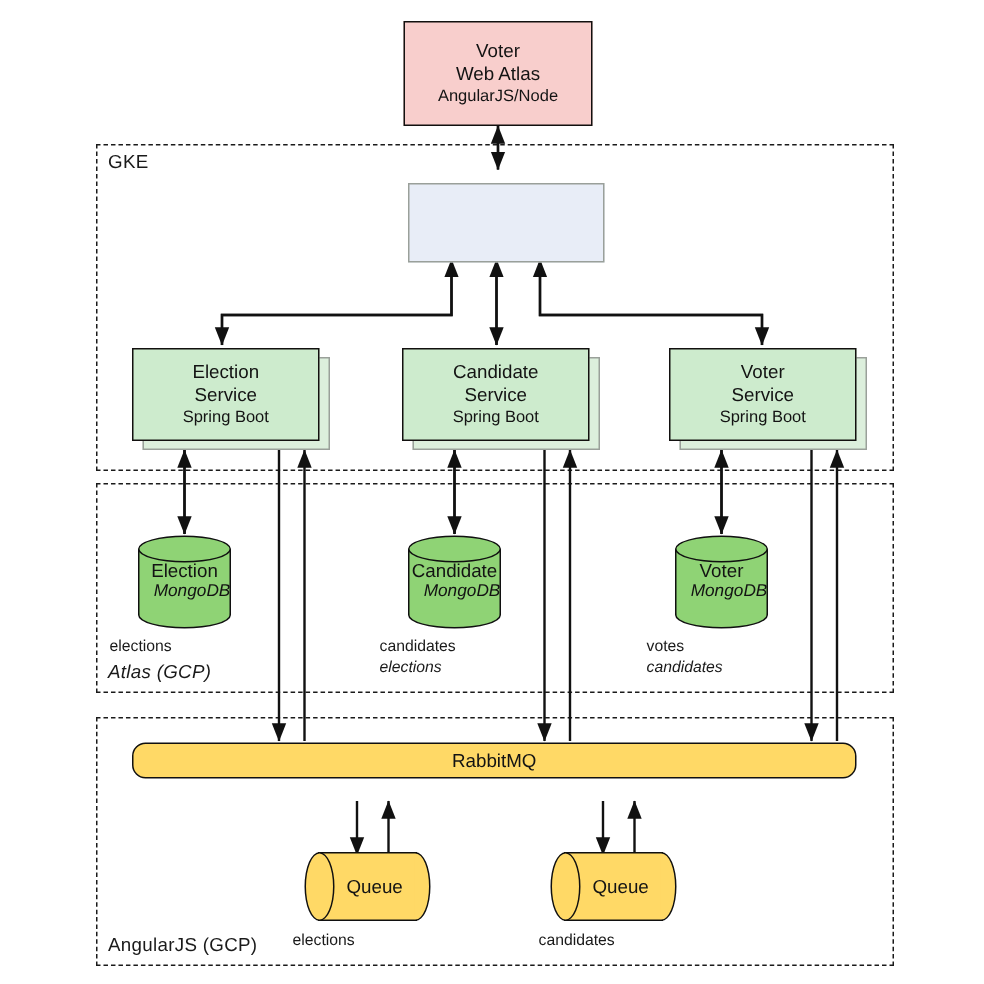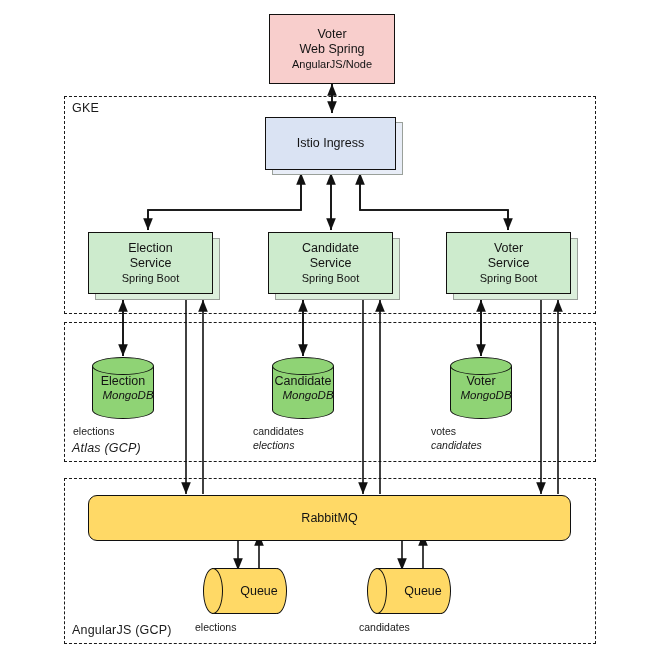--- a/index.html
+++ b/index.html
@@ -139,21 +139,21 @@
     background: #ffd966;
     border: 1.7px solid #101010;
     border-radius: 50% / 50%;
     box-sizing: border-box;
     clip-path: inset(-3px -3px -3px 48%);
   }
   .queue .qtext {
     position: absolute;
     left: 0; right: 0; top: 50%;
     transform: translateY(-50%);
-    text-align: center;
+    text-align: left;
     font-size: 12.5px;
     color: #131313;
     z-index: 3;
     padding-left: 28px;
     box-sizing: border-box;
   }
   
   .bar {
     position: absolute;
     box-sizing: border-box;
@@ -241,28 +241,25 @@
       <line x1="238" y1="534" x2="238" y2="570" marker-end="url(#ah)"></line>
       <line x1="259" y1="570" x2="259" y2="534" marker-end="url(#ah)"></line>
 
       <line x1="402" y1="534" x2="402" y2="570" marker-end="url(#ah)"></line>
       <line x1="423" y1="570" x2="423" y2="534" marker-end="url(#ah)"></line>
     </g>
   </svg>
 
   <div class="node fill-pink" style="left:269px; top:14px; width:126px; height:70px;">
     <span>Voter</span>
-    <span>Web Spring</span>
+    <span>Web Atlas</span>
     <span class="sub">AngularJS/Node</span>
   </div>
 
   <div class="shadow-plate plate-blue" style="left:272px; top:122px; width:131px; height:53px;"></div>
-  <div class="node fill-blue" style="left:265px; top:117px; width:131px; height:53px;">
-    <span>Istio Ingress</span>
-  </div>
 
   <div class="shadow-plate plate-green" style="left:95px; top:238px; width:125px; height:62px;"></div>
   <div class="node fill-green" style="left:88px; top:232px; width:125px; height:62px;">
     <span>Election</span>
     <span>Service</span>
     <span class="sub">Spring Boot</span>
   </div>
 
   <div class="shadow-plate plate-green" style="left:275px; top:238px; width:125px; height:62px;"></div>
   <div class="node fill-green" style="left:268px; top:232px; width:125px; height:62px;">
@@ -312,21 +309,21 @@
     <div class="dbtext">
       <span>Voter</span>
       <span class="sub">MongoDB</span>
     </div>
   </div>
   <div class="caption" style="left:431px; top:424px; width:100px;">
     <span>votes</span>
     <span class="it">candidates</span>
   </div>
 
-  <div class="bar" style="left:88px; top:495px; width:483px; height:46px;">
+  <div class="bar" style="left:88px; top:495px; width:483px; height:24px;">
     <span>RabbitMQ</span>
   </div>
 
   <div class="queue" style="left:203px; top:568px; width:84px; height:46px;">
     <div class="qbody"></div>
     <div class="qright"></div>
     <div class="qleft"></div>
     <div class="qtext">Queue</div>
   </div>
   <div class="caption" style="left:195px; top:620px; width:100px;">

